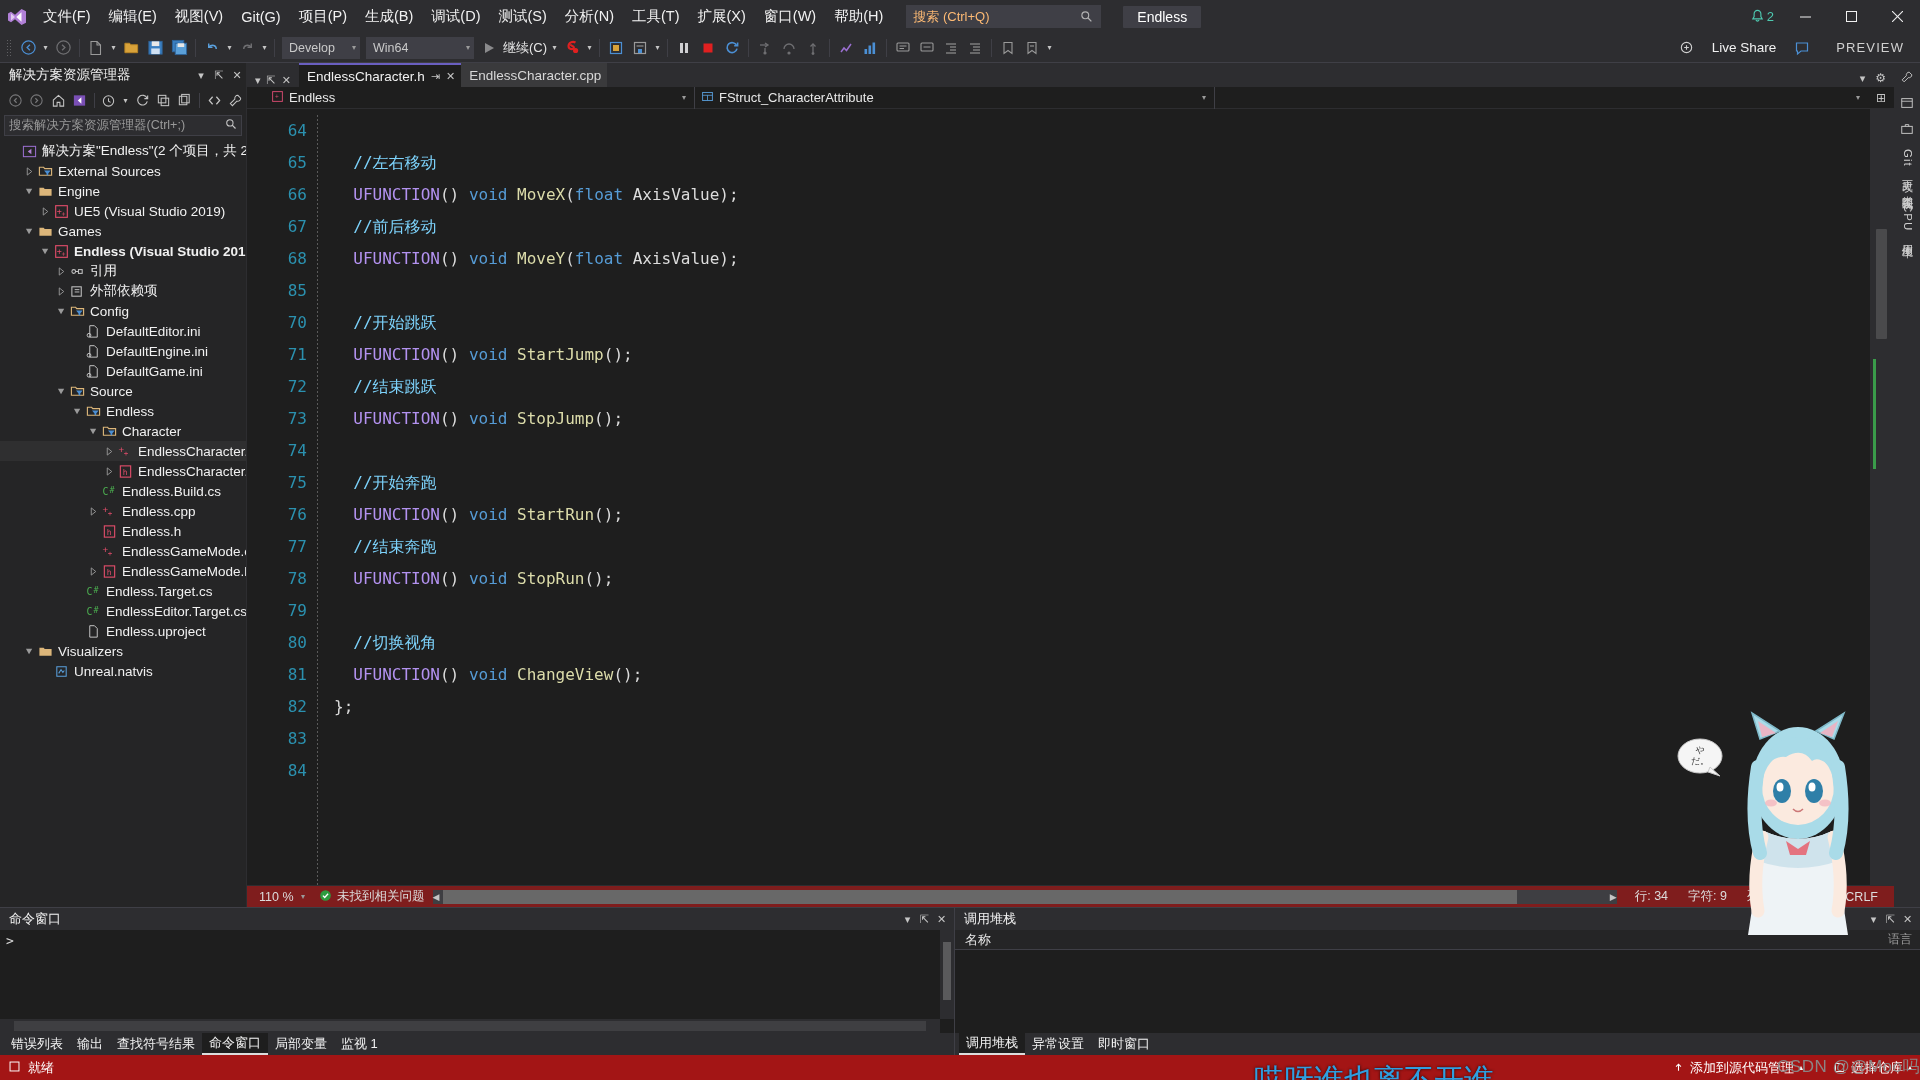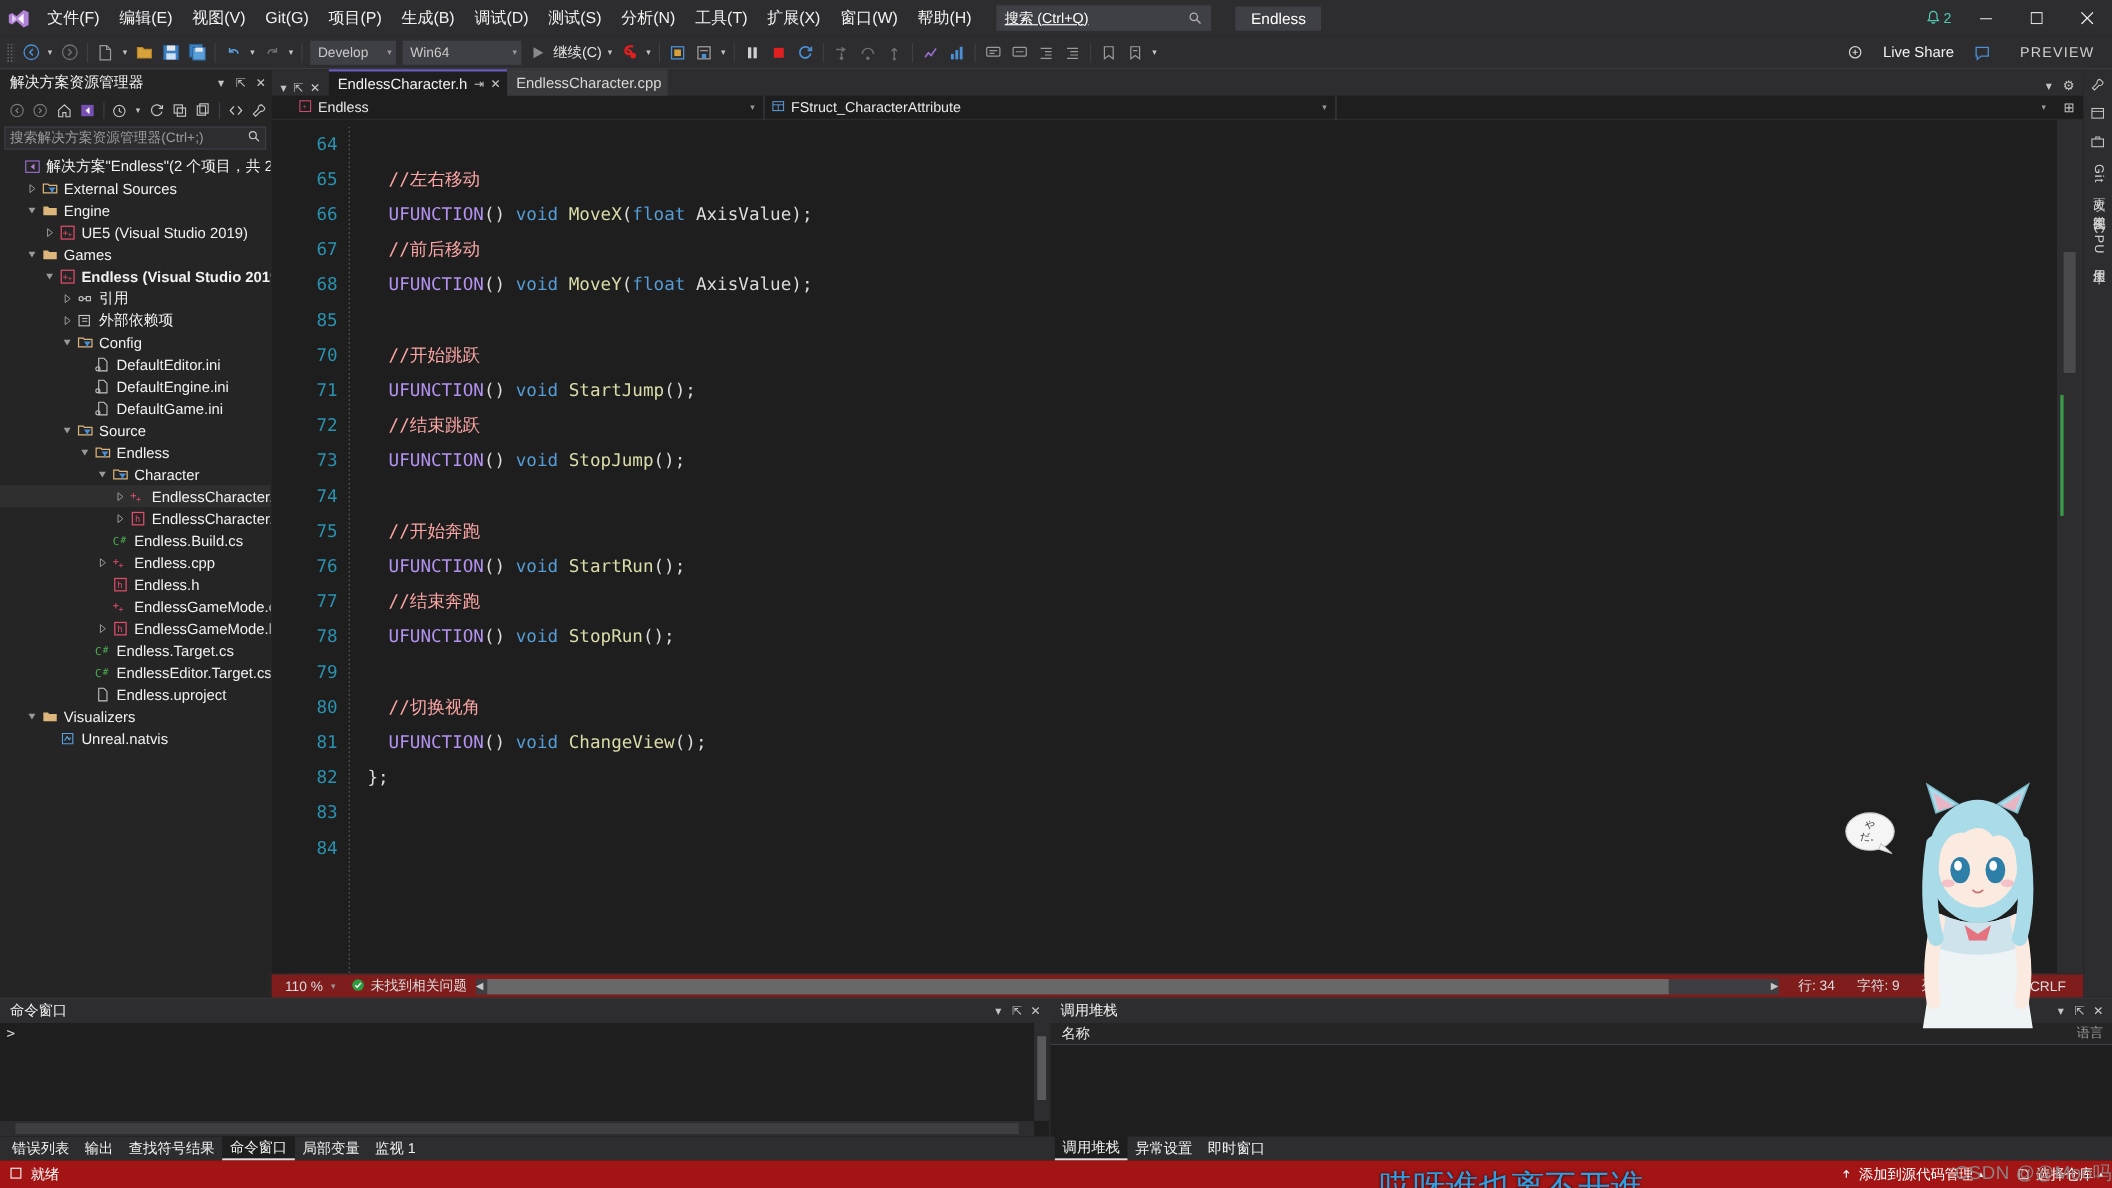--- a/index.html
+++ b/index.html
@@ -20,21 +20,21 @@
   .vs-logo { width: 34px; display:flex; align-items:center; justify-content:center; }
   .vs-logo svg { display:block; }
   .menu-items { display: flex; align-items: center; height: 100%; }
   .menu-item {
     padding: 0 9px; height: 100%; display: flex; align-items: center;
     font-size: 14.5px; color: #f1f1f1; white-space: nowrap; cursor: default;
   }
   .search-box {
     margin-left: 14px; width: 195px; height: 23px; background: #3f3f46;
     border: 1px solid #3f3f46; display: flex; align-items: center;
-    padding: 0 6px; color: #ffffff; font-size: 13px; position: relative; text-decoration: underline;
+    padding: 0 6px; color: #fdba74; font-size: 13px; position: relative;
   }
   .search-box .sb-text { flex: 1; }
   .search-box .sb-icon { width: 14px; height: 14px; opacity: .85; }
   .sln-pill {
     margin-left: 22px; background: #3f3f46; color: #fff;
     padding: 3px 14px; font-size: 14px; border-radius: 1px;
   }
   .win-ctrls { position: absolute; right: 0; top: 0; height: 33px; display: flex; align-items: center; }
   .win-btn { width: 46px; height: 33px; display: flex; align-items: center; justify-content: center; }
   .notif-badge { display:flex; align-items:center; gap:2px; margin-right:8px; color:#4ec9b0; font-size:13px; }
@@ -123,21 +123,21 @@
   .gutter-marks { width: 18px; background:#1e1e1e; flex:0 0 18px; }
   .linenums { width: 52px; flex:0 0 52px; text-align:right; padding-right:10px;
     color:#2b91af; font-family:"DejaVu Sans Mono", monospace; font-size:16px; line-height:32px; padding-top:6px; }
   .indentrail { width:1px; flex:0 0 1px; background:transparent;
     background-image: linear-gradient(#5a5a5a 50%, transparent 50%); background-size:1px 4px; margin-top:6px; }
   .code {
     flex:1 1 auto; font-family:"DejaVu Sans Mono", monospace; font-size:16px; line-height:32px;
     padding-top:6px; padding-left:16px; white-space:pre; overflow:hidden; position:relative;
   }
   .code .ln { height:32px; }
-  .k-comment { color:#fca5a5; }
+  .k-comment { color:#7dd3fc; }
   .k-macro { color:#b392f0; }
   .k-kw { color:#569cd6; }
   .k-fn { color:#dcdcaa; }
   .k-punct { color:#dcdcdc; }
   .k-plain { color:#dcdcdc; }
 
   .chg-bar { position:absolute; left:0; top:0; width:4px; }
   .scroll-right { width: 24px; flex:0 0 24px; background:#2d2d30; position:relative; }
   .sb-thumb { position:absolute; left:6px; width:11px; background:#4a4a4c; border-radius:1px; }
 

